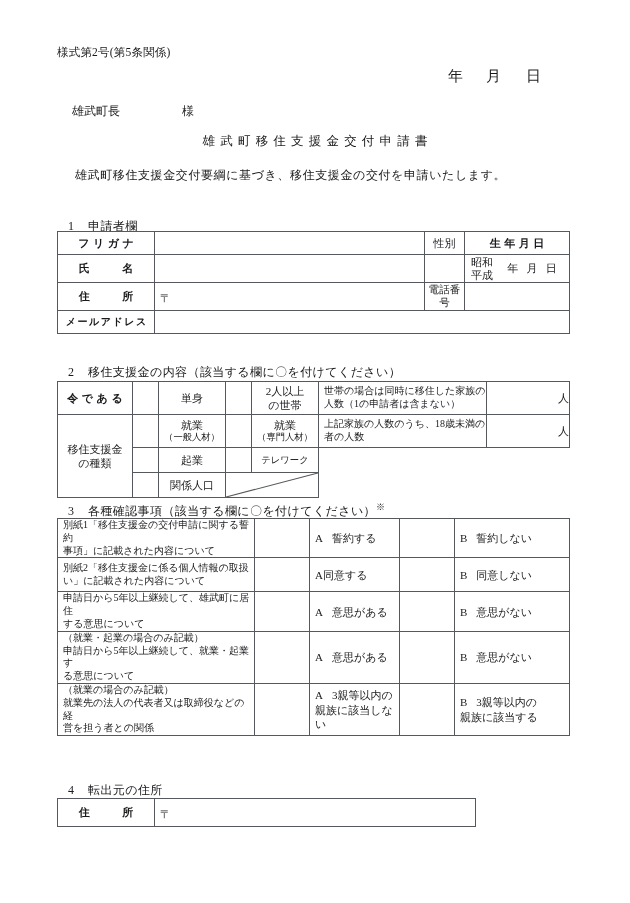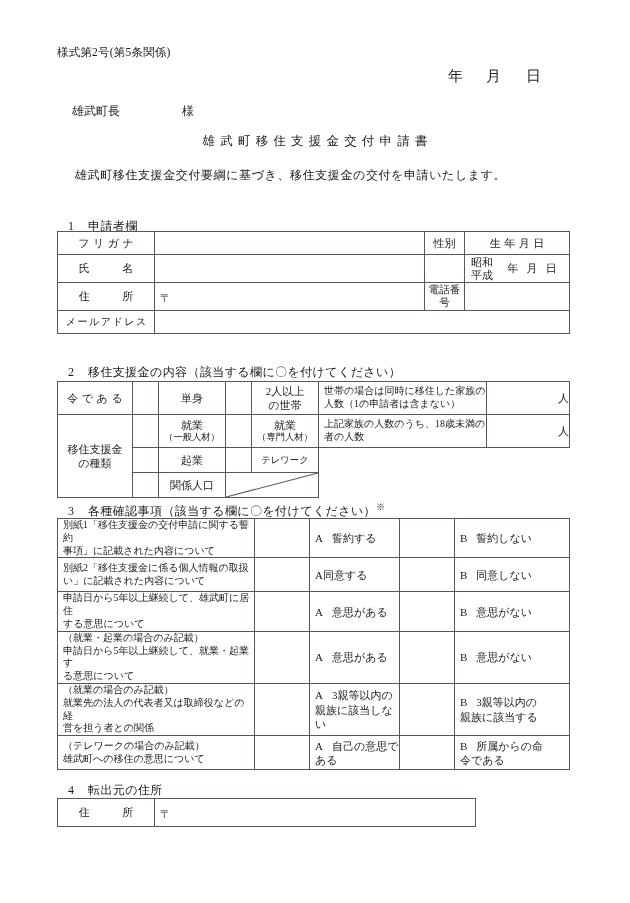--- a/index.html
+++ b/index.html
@@ -98,20 +98,21 @@
   td.gray { background: #d2d2d2; }
   td.c { text-align: center; }
   td.l { text-align: left; }
   .pad-l { padding-left: 5px; }
   .pad-r { padding-right: 7px; }
   .spread-sm {
     display: block;
     text-align: center;
     letter-spacing: 3.5px;
     text-indent: 3.5px;
+    font-weight: bold;
   }
   .tight { letter-spacing: 0.2px; }
   .two-line { line-height: 1.28; }
   .small { font-size: 10px; }
   .xsmall { font-size: 9.3px; }
   .postal {
     display: block;
     padding: 3px 0 0 5px;
     font-size: 11px;
     line-height: 1;
@@ -403,36 +404,20 @@
           <td class="l two-line">
             <div class="pad-l"><span>A</span><span style="margin-left: 9px;">3親等以内の</span></div>
             <div class="pad-l">親族に該当しない</div>
           </td>
           <td></td>
           <td class="l two-line">
             <div class="pad-l"><span>B</span><span style="margin-left: 9px;">3親等以内の</span></div>
             <div class="pad-l">親族に該当する</div>
           </td>
         </tr>
-        <tr style="height: 34px;">
-          <td class="gray l two-line small">
-            <div class="pad-l">（テレワークの場合のみ記載）</div>
-            <div class="pad-l">雄武町への移住の意思について</div>
-          </td>
-          <td></td>
-          <td class="l two-line">
-            <div class="pad-l"><span>A</span><span style="margin-left: 9px;">自己の意思で</span></div>
-            <div class="pad-l">ある</div>
-          </td>
-          <td></td>
-          <td class="l two-line">
-            <div class="pad-l"><span>B</span><span style="margin-left: 9px;">所属からの命</span></div>
-            <div class="pad-l">令である</div>
-          </td>
-        </tr>
       </tbody>
   </table>
 
 
   <div class="sec-head" style="left:68px; top:782px;">
     <span class="num">4</span><span>転出元の住所</span>
   </div>
 
   <table class="grid" style="left:57px; top:798px; width:418px;">
     <colgroup>

